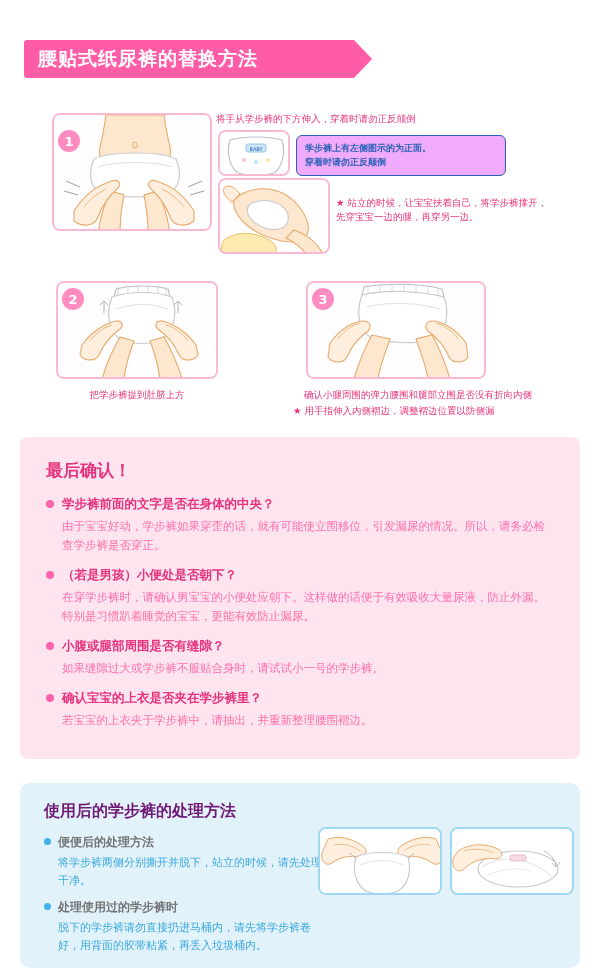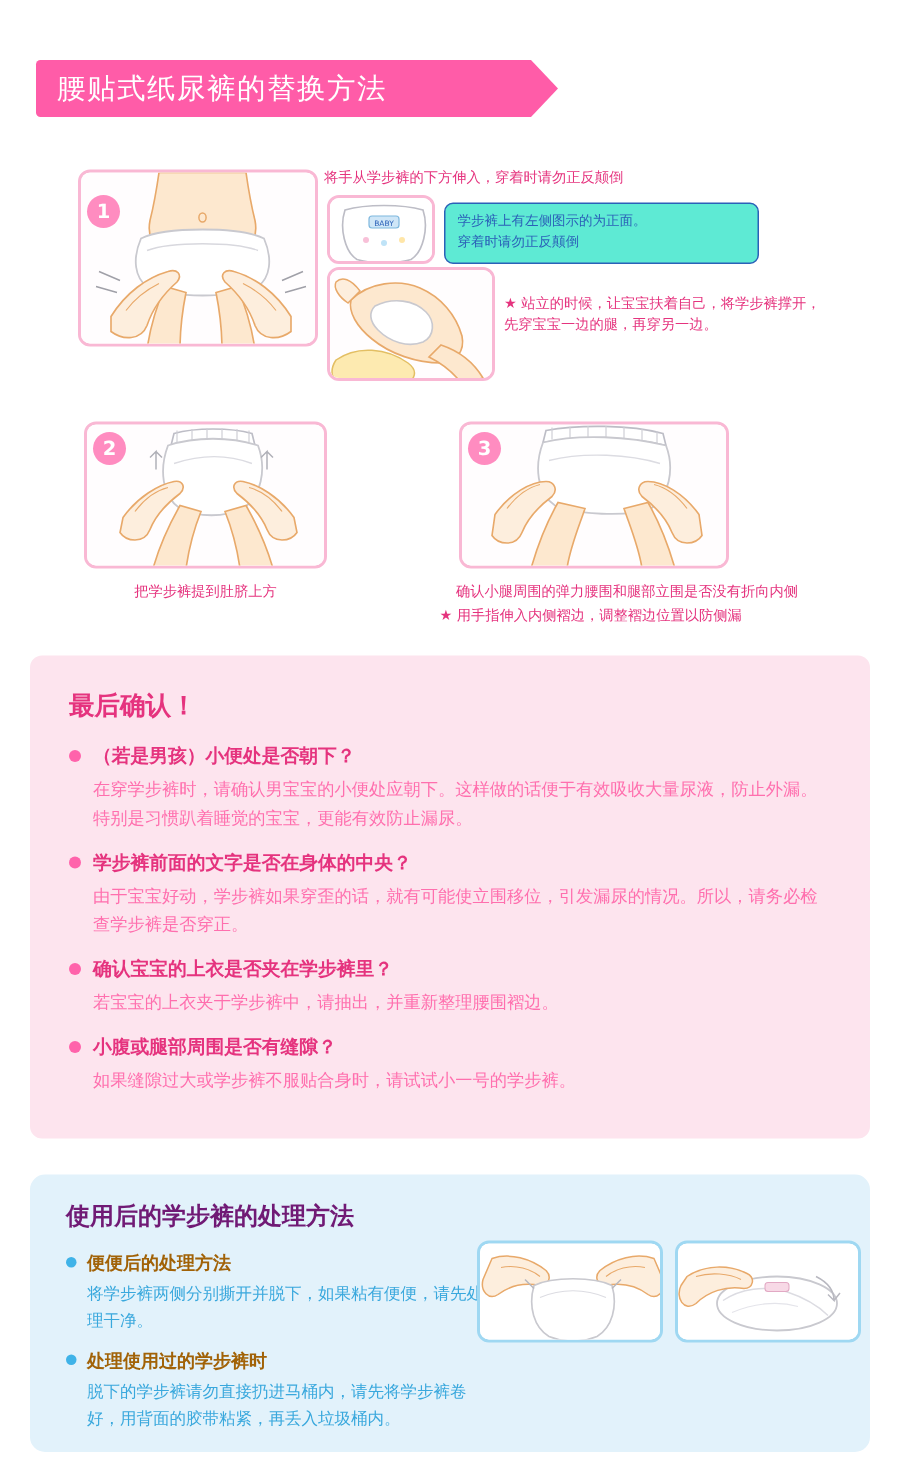--- a/index.html
+++ b/index.html
@@ -39,21 +39,21 @@
     top: 0;
     width: 0;
     height: 0;
     border-top: 19px solid transparent;
     border-bottom: 19px solid transparent;
     border-left: 18px solid #ff5ca8;
   }
   .title-text {
     color: #ffffff;
     font-size: 19px;
-    font-weight: normal;
+    font-weight: bold;
     letter-spacing: 1px;
     white-space: nowrap;
   }
 
   
   .step-badge {
     position: absolute;
     width: 22px;
     height: 22px;
     border-radius: 50%;
@@ -86,22 +86,22 @@
   .note.center { text-align: center; }
 
   .callout {
     position: absolute;
     border: 1.5px solid #2b61b8;
     border-radius: 6px;
     padding: 6px 8px;
     font-size: 9px;
     line-height: 1.5;
     color: #2b61b8;
-    background: #5eead4;
-    font-weight: normal;
+    background: #f0abfc;
+    font-weight: bold;
   }
 
   
   .panel-pink {
     position: absolute;
     left: 20px;
     top: 437px;
     width: 560px;
     height: 322px;
     background: #fde4ee;
@@ -155,21 +155,21 @@
   .panel-blue h2 {
     margin: 0 0 12px 0;
     font-size: 16px;
     color: #701a75;
     font-weight: bold;
   }
   .b-item { margin-bottom: 10px; width: 285px; }
   .b-q {
     font-size: 12px;
     font-weight: bold;
-    color: #a16207;
+    color: #737373;
     margin: 0 0 3px 0;
     position: relative;
     padding-left: 14px;
   }
   .b-q:before {
     content: "";
     position: absolute;
     left: 0;
     top: 4px;
     width: 7px;
@@ -320,43 +320,43 @@
   </svg>
 </div>
 
 <div class="note" style="left:304px; top:388px; width:288px;">确认小腿周围的弹力腰围和腿部立围是否没有折向内侧</div>
 <div class="note" style="left:293px; top:404px; width:288px;">★ 用手指伸入内侧褶边，调整褶边位置以防侧漏</div>
 
 <div class="panel-pink">
   <h2>最后确认！</h2>
 
   <div class="chk-item">
+    <p class="chk-q">学步裤前面的文字是否在身体的中央？</p>
+    <p class="chk-a">由于宝宝好动，学步裤如果穿歪的话，就有可能使立围移位，引发漏尿的情况。所以，请务必检查学步裤是否穿正。</p>
+  </div>
+  <div class="chk-item">
     <p class="chk-q">（若是男孩）小便处是否朝下？</p>
     <p class="chk-a">在穿学步裤时，请确认男宝宝的小便处应朝下。这样做的话便于有效吸收大量尿液，防止外漏。特别是习惯趴着睡觉的宝宝，更能有效防止漏尿。</p>
   </div>
   <div class="chk-item">
-    <p class="chk-q">学步裤前面的文字是否在身体的中央？</p>
-    <p class="chk-a">由于宝宝好动，学步裤如果穿歪的话，就有可能使立围移位，引发漏尿的情况。所以，请务必检查学步裤是否穿正。</p>
+    <p class="chk-q">小腹或腿部周围是否有缝隙？</p>
+    <p class="chk-a">如果缝隙过大或学步裤不服贴合身时，请试试小一号的学步裤。</p>
   </div>
   <div class="chk-item">
     <p class="chk-q">确认宝宝的上衣是否夹在学步裤里？</p>
     <p class="chk-a">若宝宝的上衣夹于学步裤中，请抽出，并重新整理腰围褶边。</p>
   </div>
-  <div class="chk-item">
-    <p class="chk-q">小腹或腿部周围是否有缝隙？</p>
-    <p class="chk-a">如果缝隙过大或学步裤不服贴合身时，请试试小一号的学步裤。</p>
-  </div>
 </div>
 
 <div class="panel-blue">
   <h2>使用后的学步裤的处理方法</h2>
 
   <div class="b-item">
     <p class="b-q">便便后的处理方法</p>
-    <p class="b-a">将学步裤两侧分别撕开并脱下，如果粘有便便，请先处理干净。</p>
+    <p class="b-a">将学步裤两侧分别撕开并脱下，站立的时候，请先处理干净。</p>
   </div>
   <div class="b-item">
     <p class="b-q">处理使用过的学步裤时</p>
     <p class="b-a">脱下的学步裤请勿直接扔进马桶内，请先将学步裤卷好，用背面的胶带粘紧，再丢入垃圾桶内。</p>
   </div>
 </div>
 
 <div class="blue-illus" style="left:318px; top:827px; width:124px; height:68px;">
   <svg width="124" height="68" viewBox="0 0 124 68">
     <rect x="0" y="0" width="124" height="68" fill="#ffffff"></rect>

